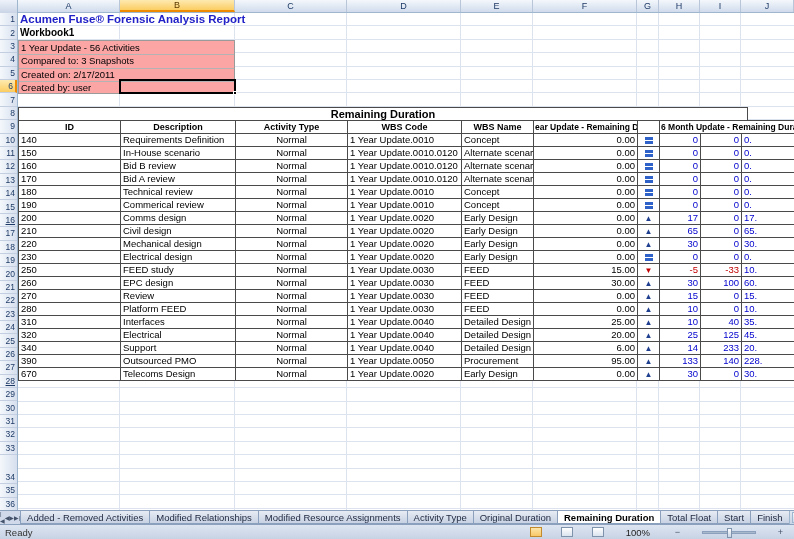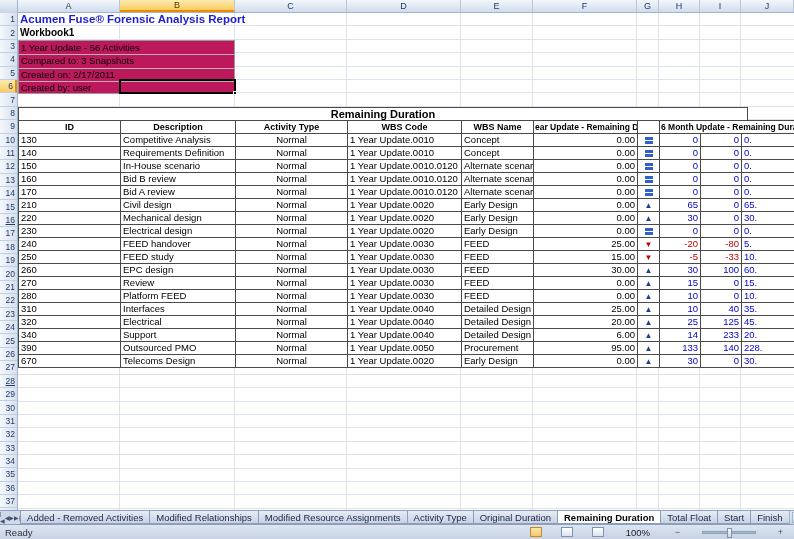--- a/index.html
+++ b/index.html
@@ -28,21 +28,21 @@
   .glayer{position:absolute;inset:0;z-index:0}
   .vline{position:absolute;top:0;bottom:0;width:1px;background:#dce3ee}
   .hline{position:absolute;left:0;right:0;height:1px;background:#dce3ee}
 
   .a1{position:absolute;left:2px;top:0;height:13.4px;line-height:13.4px;font-size:11.5px;
     font-weight:bold;color:#2222c8;white-space:nowrap;z-index:6}
   .a2{position:absolute;left:2px;top:13.4px;height:13.4px;line-height:13.4px;font-size:10px;
     font-weight:bold;color:#000;white-space:nowrap;z-index:6}
 
   .infobox{position:absolute;left:0;top:26.8px;width:217px;height:54.6px;border:1px solid #9a9a9a;
-    background:#be185d;z-index:5}
+    background:#fca5a5;z-index:5}
   .ibx-h{position:absolute;left:0;right:0;height:1px;background:#b3b3b3}
   .iline{position:absolute;left:2px;height:13.4px;line-height:13.4px;font-size:9.5px;white-space:nowrap}
 
   .selbox{position:absolute;left:101px;top:66px;width:117px;height:15.4px;border:2px solid #000;z-index:30}
   .fill-handle{position:absolute;right:-3px;bottom:-3px;width:4px;height:4px;background:#000;border:1px solid #fff}
 
   .tbar{position:absolute;left:0;top:93.8px;width:730px;height:14.4px;background:#fff;
     border:1px solid #4a4a4a;text-align:center;font-weight:bold;font-size:11px;line-height:13px;z-index:6}
 
   table.ftable{position:absolute;left:0;top:107.2px;width:776px;border-collapse:collapse;
@@ -136,21 +136,21 @@
       <div class="row-h" style="height: 13.4px;">24</div>
       <div class="row-h" style="height: 13.4px;">25</div>
       <div class="row-h" style="height: 13.4px;">26</div>
       <div class="row-h" style="height: 13.4px;">27</div>
       <div class="row-h" style="height: 13.4px; text-decoration: underline;">28</div>
       <div class="row-h" style="height: 13.4px;">29</div>
       <div class="row-h" style="height: 13.4px;">30</div>
       <div class="row-h" style="height: 13.4px;">31</div>
       <div class="row-h" style="height: 13.4px;">32</div>
       <div class="row-h" style="height: 13.4px;">33</div>
-      <div class="row-h" style="height: 13.4px;">34</div>
+      <div class="row-h" style="height: 13.4px; margin-top: 16px;">34</div>
       <div class="row-h" style="height: 13.4px;">35</div>
       <div class="row-h" style="height: 13.4px;">36</div>
       <div class="row-h" style="height: 13.4px;">37</div>
       <div class="row-h" style="height: 13.4px;">38</div>
     </div>
 
   <div class="cells">
     <div class="glayer">
         <div class="vline" style="left: 101px;"></div>
         <div class="vline" style="left: 216px;"></div>
@@ -232,79 +232,103 @@
         <tr class="hdr">
           <td>ID</td>
           <td>Description</td>
           <td>Activity Type</td>
           <td>WBS Code</td>
           <td>WBS Name</td>
           <td class="clip">ear Update - Remaining Durat</td>
           <td></td>
           <td colspan="3" class="clip">6 Month Update - Remaining Duratio</td>
         </tr>
-      <tr>
-            <td class="al">130</td>
-            <td class="al">Competitive Analysis</td>
+          <tr>
+            <td class="al">140</td>
+            <td class="al">Requirements Definition</td>
             <td class="ac">Normal</td>
             <td class="al">1 Year Update.0010</td>
             <td class="al">Concept</td>
             <td class="ar">0.00</td>
             <td class="ac"><span class="ic-equal"></span></td>
             <td class="ar pos">0</td>
             <td class="ar pos">0</td>
             <td class="al pos">0.</td>
           </tr>
           <tr>
-            <td class="al">140</td>
-            <td class="al">Requirements Definition</td>
+            <td class="al">150</td>
+            <td class="al">In-House scenario</td>
+            <td class="ac">Normal</td>
+            <td class="al">1 Year Update.0010.0120</td>
+            <td class="al">Alternate scenario</td>
+            <td class="ar">0.00</td>
+            <td class="ac"><span class="ic-equal"></span></td>
+            <td class="ar pos">0</td>
+            <td class="ar pos">0</td>
+            <td class="al pos">0.</td>
+          </tr>
+          <tr>
+            <td class="al">160</td>
+            <td class="al">Bid B review</td>
+            <td class="ac">Normal</td>
+            <td class="al">1 Year Update.0010.0120</td>
+            <td class="al">Alternate scenario</td>
+            <td class="ar">0.00</td>
+            <td class="ac"><span class="ic-equal"></span></td>
+            <td class="ar pos">0</td>
+            <td class="ar pos">0</td>
+            <td class="al pos">0.</td>
+          </tr>
+          <tr>
+            <td class="al">170</td>
+            <td class="al">Bid A review</td>
+            <td class="ac">Normal</td>
+            <td class="al">1 Year Update.0010.0120</td>
+            <td class="al">Alternate scenario</td>
+            <td class="ar">0.00</td>
+            <td class="ac"><span class="ic-equal"></span></td>
+            <td class="ar pos">0</td>
+            <td class="ar pos">0</td>
+            <td class="al pos">0.</td>
+          </tr>
+          <tr>
+            <td class="al">180</td>
+            <td class="al">Technical review</td>
             <td class="ac">Normal</td>
             <td class="al">1 Year Update.0010</td>
             <td class="al">Concept</td>
             <td class="ar">0.00</td>
             <td class="ac"><span class="ic-equal"></span></td>
             <td class="ar pos">0</td>
             <td class="ar pos">0</td>
             <td class="al pos">0.</td>
           </tr>
           <tr>
-            <td class="al">150</td>
-            <td class="al">In-House scenario</td>
-            <td class="ac">Normal</td>
-            <td class="al">1 Year Update.0010.0120</td>
-            <td class="al">Alternate scenario</td>
-            <td class="ar">0.00</td>
-            <td class="ac"><span class="ic-equal"></span></td>
-            <td class="ar pos">0</td>
-            <td class="ar pos">0</td>
-            <td class="al pos">0.</td>
-          </tr>
-          <tr>
-            <td class="al">160</td>
-            <td class="al">Bid B review</td>
-            <td class="ac">Normal</td>
-            <td class="al">1 Year Update.0010.0120</td>
-            <td class="al">Alternate scenario</td>
-            <td class="ar">0.00</td>
-            <td class="ac"><span class="ic-equal"></span></td>
-            <td class="ar pos">0</td>
-            <td class="ar pos">0</td>
-            <td class="al pos">0.</td>
-          </tr>
-          <tr>
-            <td class="al">170</td>
-            <td class="al">Bid A review</td>
-            <td class="ac">Normal</td>
-            <td class="al">1 Year Update.0010.0120</td>
-            <td class="al">Alternate scenario</td>
-            <td class="ar">0.00</td>
-            <td class="ac"><span class="ic-equal"></span></td>
-            <td class="ar pos">0</td>
-            <td class="ar pos">0</td>
-            <td class="al pos">0.</td>
+            <td class="al">190</td>
+            <td class="al">Commerical review</td>
+            <td class="ac">Normal</td>
+            <td class="al">1 Year Update.0010</td>
+            <td class="al">Concept</td>
+            <td class="ar">0.00</td>
+            <td class="ac"><span class="ic-equal"></span></td>
+            <td class="ar pos">0</td>
+            <td class="ar pos">0</td>
+            <td class="al pos">0.</td>
+          </tr>
+          <tr>
+            <td class="al">200</td>
+            <td class="al">Comms design</td>
+            <td class="ac">Normal</td>
+            <td class="al">1 Year Update.0020</td>
+            <td class="al">Early Design</td>
+            <td class="ar">0.00</td>
+            <td class="ac"><span class="ic-up">▲</span></td>
+            <td class="ar pos">17</td>
+            <td class="ar pos">0</td>
+            <td class="al pos">17.</td>
           </tr>
           <tr>
             <td class="al">210</td>
             <td class="al">Civil design</td>
             <td class="ac">Normal</td>
             <td class="al">1 Year Update.0020</td>
             <td class="al">Early Design</td>
             <td class="ar">0.00</td>
             <td class="ac"><span class="ic-up">▲</span></td>
             <td class="ar pos">65</td>
@@ -327,32 +351,20 @@
             <td class="al">230</td>
             <td class="al">Electrical design</td>
             <td class="ac">Normal</td>
             <td class="al">1 Year Update.0020</td>
             <td class="al">Early Design</td>
             <td class="ar">0.00</td>
             <td class="ac"><span class="ic-equal"></span></td>
             <td class="ar pos">0</td>
             <td class="ar pos">0</td>
             <td class="al pos">0.</td>
-          </tr>
-          <tr>
-            <td class="al">240</td>
-            <td class="al">FEED handover</td>
-            <td class="ac">Normal</td>
-            <td class="al">1 Year Update.0030</td>
-            <td class="al">FEED</td>
-            <td class="ar">25.00</td>
-            <td class="ac"><span class="ic-down">▼</span></td>
-            <td class="ar neg">-20</td>
-            <td class="ar neg">-80</td>
-            <td class="al pos">5.</td>
           </tr>
           <tr>
             <td class="al">250</td>
             <td class="al">FEED study</td>
             <td class="ac">Normal</td>
             <td class="al">1 Year Update.0030</td>
             <td class="al">FEED</td>
             <td class="ar">15.00</td>
             <td class="ac"><span class="ic-down">▼</span></td>
             <td class="ar neg">-5</td>

